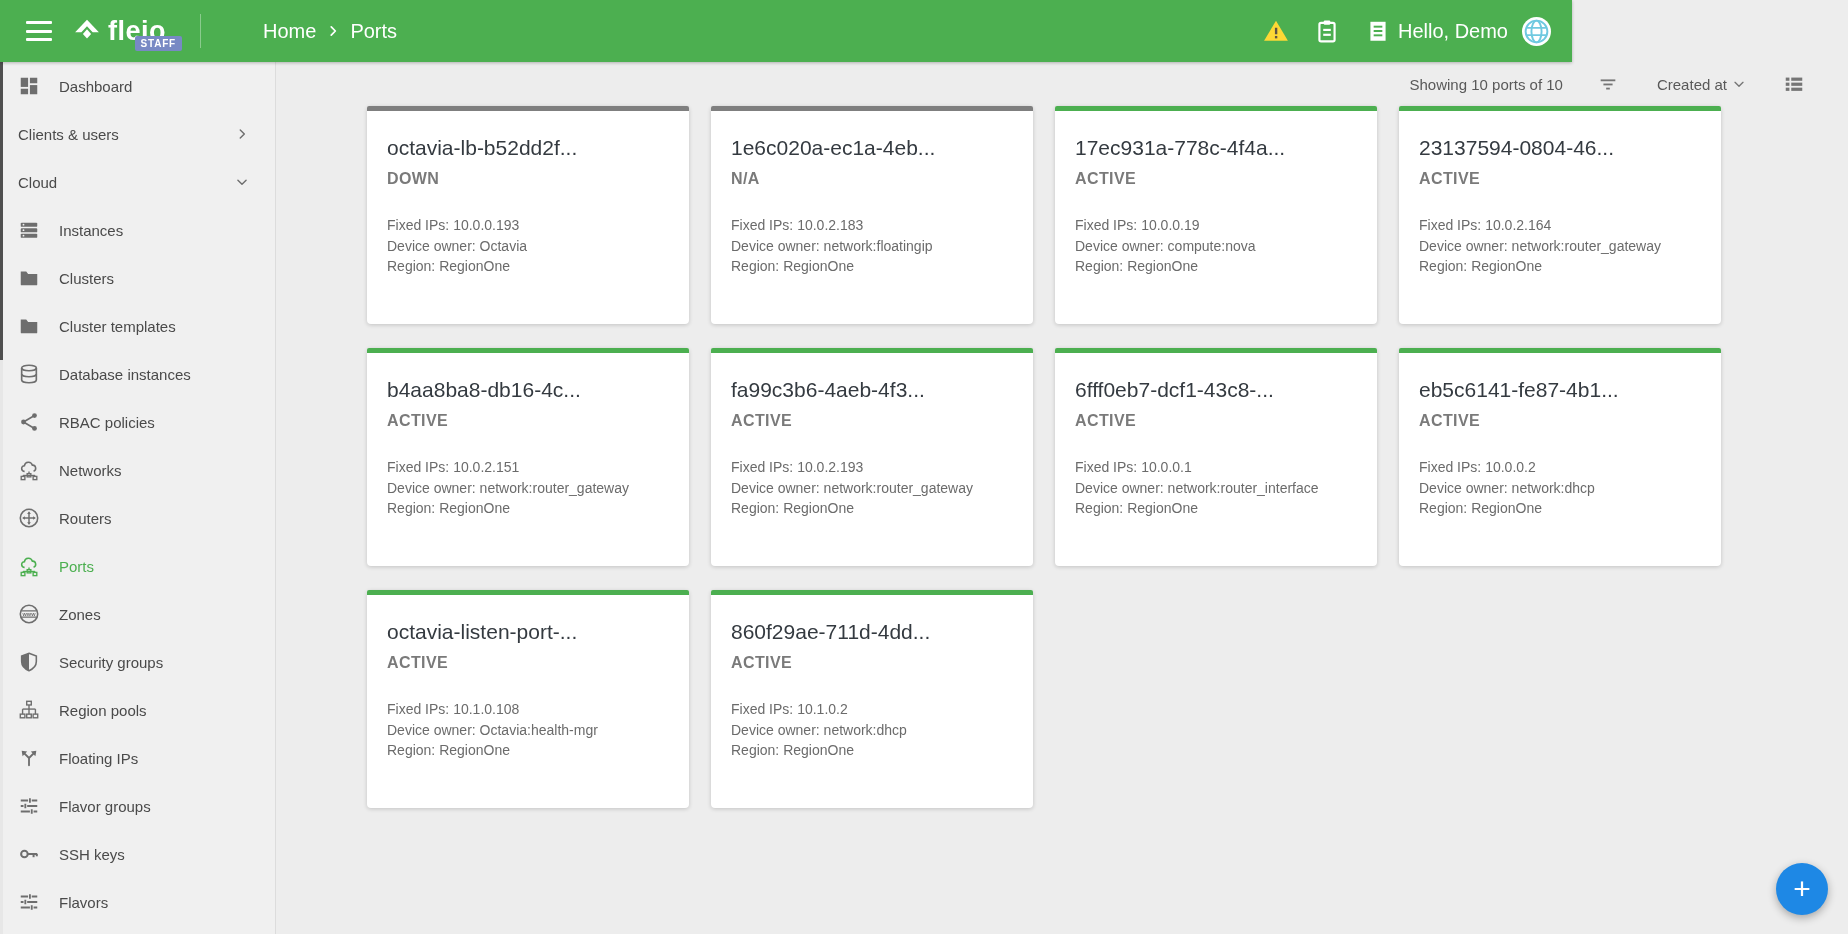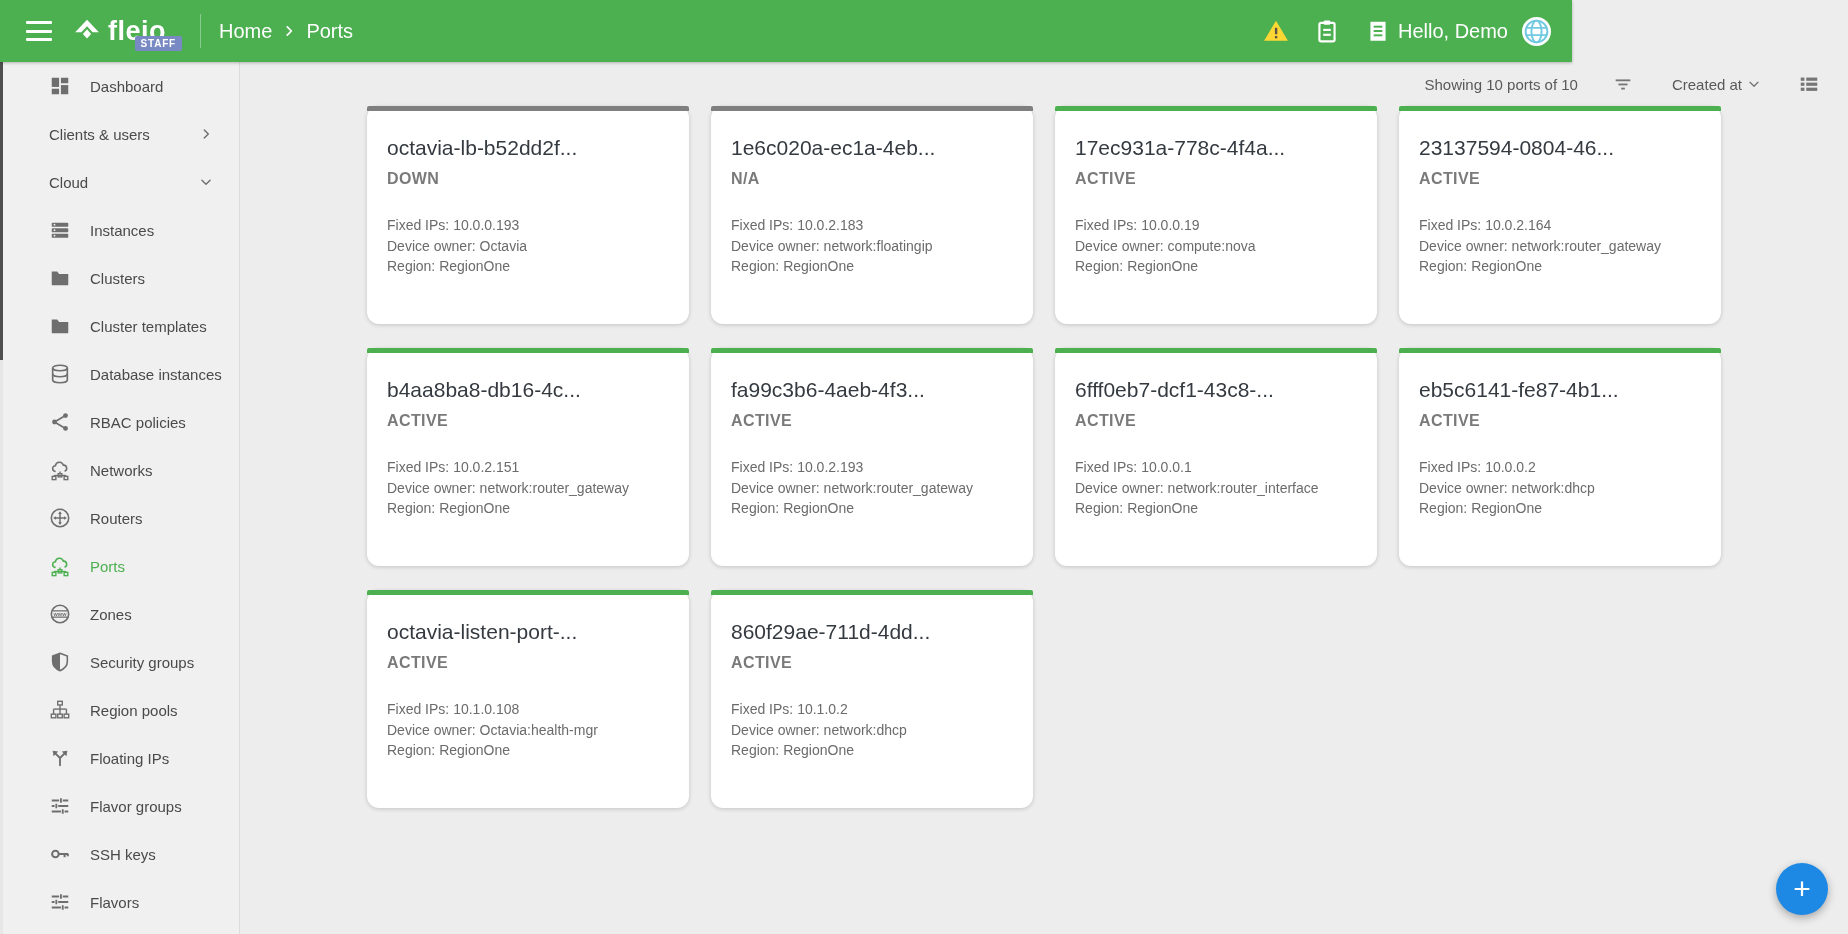--- a/index.html
+++ b/index.html
@@ -12,60 +12,60 @@
     box-shadow:0 1px 3px rgba(0,0,0,.25); z-index:20; }
   .hamburger { margin-left:26px; width:26px; height:20px; display:flex;
     flex-direction:column; justify-content:space-between; cursor:pointer; }
   .hamburger span { display:block; height:3px; background:#fff; border-radius:1px; }
   .logo-wrap { position:relative; margin-left:20px; display:flex; align-items:center; cursor:pointer; }
   .logo-text { font-size:27px; font-weight:700; letter-spacing:.5px; margin-left:6px; }
   .staff-badge { position:absolute; right:-16px; bottom:-4px; background:#7889c4;
     color:#fff; font-size:10px; font-weight:700; letter-spacing:.8px;
     padding:2px 6px; border-radius:2px;margin-left:11px; }
   .topbar-divider { width:1px; height:34px; background:rgba(255,255,255,.35); margin:0 18px 0 34px; }
-  .breadcrumb { display:flex; align-items:center; font-size:20px; gap:10px; }
+  .breadcrumb { display:flex; align-items:center; font-size:20px; gap:10px;margin-left:44px; }
   .crumb { cursor:pointer; }
   .crumb-sep svg { display:block; }
   .searchbox { margin-left:30px; width:600px; height:44px; background:rgba(0,0,0,.14);
     border-radius:3px; display:flex; align-items:center; padding:0 14px; }
   .searchbox input { flex:1; background:transparent; border:none; outline:none;
     color:#fff; font-size:18px; margin-left:12px; font-family:"Liberation Sans",sans-serif; }
   .searchbox input::placeholder { color:rgba(255,255,255,.75); }
   .topbar-right { margin-left:auto; display:flex; align-items:center; padding-right:21px; }
   .tb-icon { width:26px; height:26px; margin-left:25px; cursor:pointer; flex:none; }
   .greeting { font-size:20px; margin-left:7px; cursor:pointer; white-space:nowrap; }
   .avatar { width:29px; height:29px; border-radius:50%; background:#fff;
     margin-left:14px; cursor:pointer; overflow:hidden; flex:none; }
 
   
-  .sidebar { position:absolute; left:0; top:62px; bottom:0; width:240px;
-    background:#f0f0f0; border-right:1px solid #dcdcdc; z-index:10;padding-left:31px; }
+  .sidebar { position:absolute; left:0; top:62px; bottom:0; width:276px;
+    background:#f0f0f0; border-right:1px solid #dcdcdc; z-index:10; }
   .sb-track { position:absolute; left:0; top:0; bottom:0; width:3px; background:#e7e7e7; }
   .sb-thumb { position:absolute; left:0; top:0; width:3px; height:298px; background:#4f4f4f; }
   .sb-item { height:48px; display:flex; align-items:center; padding:0 26px 0 18px;
     color:#4a4a4a; font-size:15px; cursor:pointer; }
   .sb-item .sic { width:22px; height:22px; flex:none; }
   .sb-item .lbl { margin-left:19px; white-space:nowrap; }
   .sb-item.group .lbl { margin-left:0; }
   .sb-item .chev { margin-left:auto; flex:none; }
   .sb-item.active { color:#4caf50; }
 
   
   .main { position:absolute; left:240px; top:62px; right:0; bottom:0; background:#ededed; }
   .toolbar { height:44px; display:flex; align-items:center; justify-content:flex-end;
-    padding-right:28px; color:#595959; font-size:15px; }
+    padding-right:43px; color:#595959; font-size:15px; }
   .showing { white-space:nowrap; }
   .tl-icon { width:22px; height:22px; cursor:pointer; flex:none; }
   .filter-btn { margin-left:34px; }
   .sort-ctl { margin-left:38px; display:flex; align-items:center; gap:4px; cursor:pointer; }
   .list-btn { margin-left:36px; }
 
   .cards { width:1354px; margin:0 auto; display:grid;
     grid-template-columns:repeat(4,322px); column-gap:22px; row-gap:24px; }
-  .card { background:#fff; height:218px; border-radius:12px; padding:0 20px;
+  .card { background:#fff; height:218px; border-radius:4px; padding:0 20px;
     box-shadow:0 1px 4px rgba(0,0,0,.18); cursor:pointer; }
   .card-accent { height:5px; margin:0 -20px; border-radius:2px 2px 0 0; }
   .card-title { margin-top:25px; font-size:21px; color:#343a40; white-space:nowrap;
     overflow:hidden; }
   .card-status { margin-top:10px; font-size:16px; font-weight:700; color:#7a7a7a;
     letter-spacing:.4px; }
   .card-details { margin-top:27px; font-size:14px; color:#6b6b6b; line-height:20.5px; }
 
   .fab { position:absolute; right:20px; bottom:19px; width:52px; height:52px;
     border-radius:50%; background:#1e88e5; color:#fff; display:flex; align-items:center;

